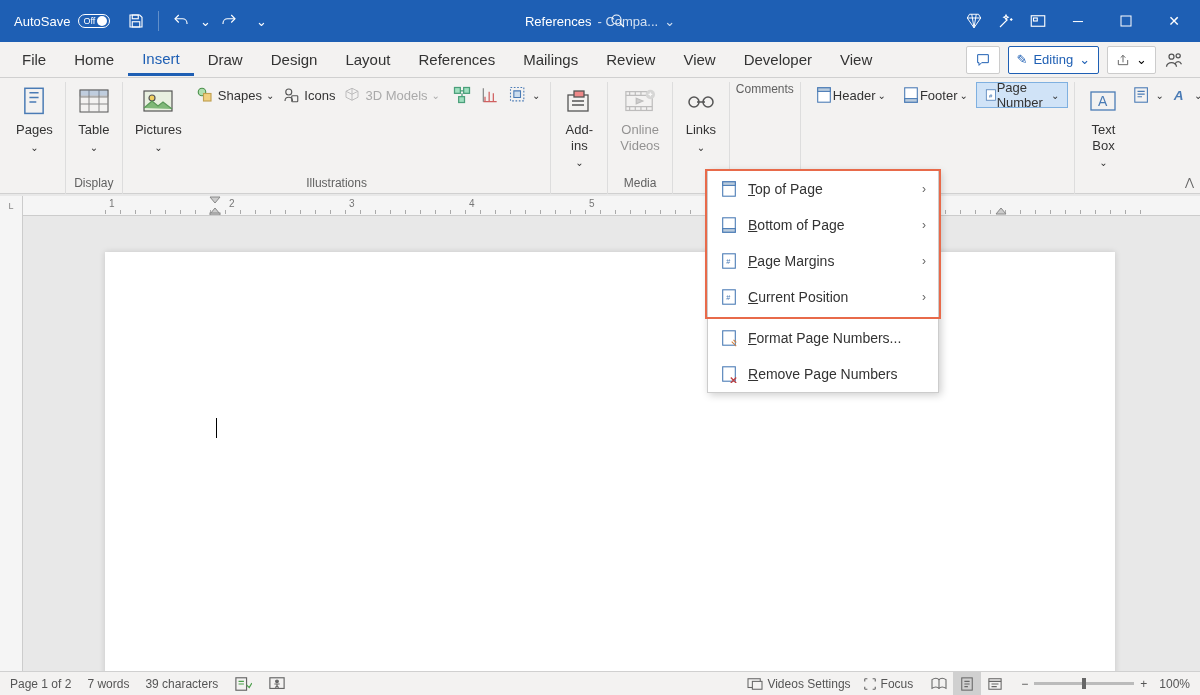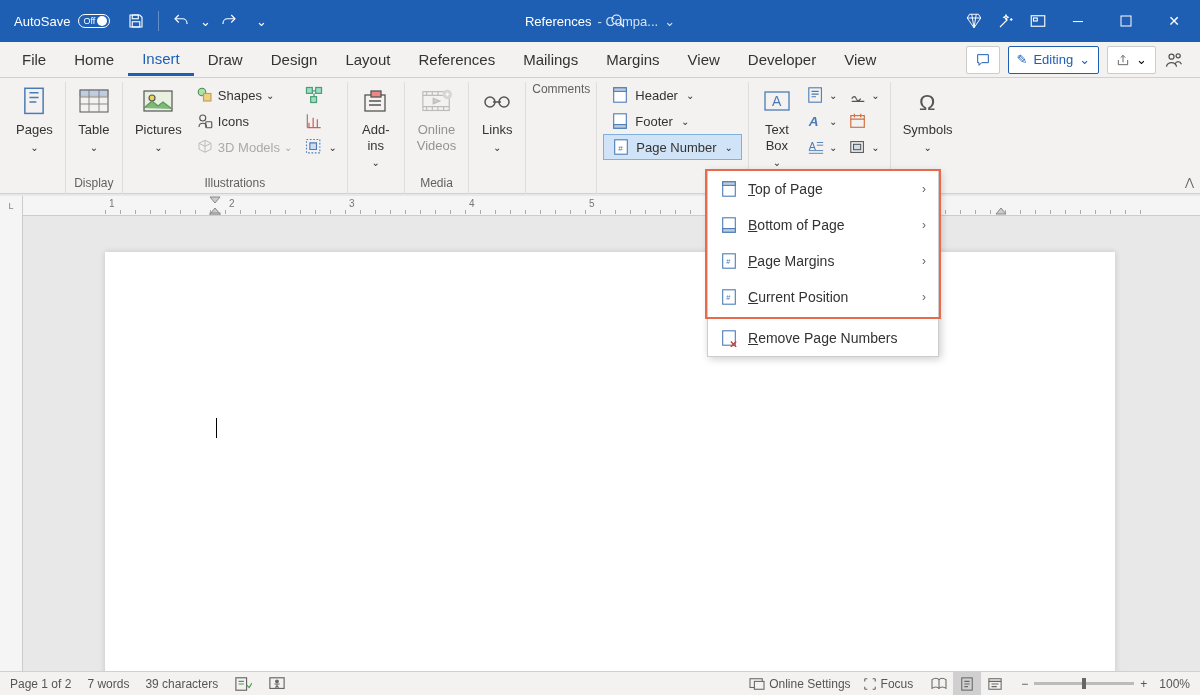--- a/index.html
+++ b/index.html
@@ -22,22 +22,22 @@
 .rt-btn.editing{border-color:#1e5fb4;color:#1e5fb4}
 .pen{color:#1e5fb4}
 .ribbon{height:116px;background:#f3f2f1;display:flex;padding:4px 4px 0;position:relative;border-bottom:1px solid #d0d0d0}
 .group{display:flex;flex-direction:column;align-items:center;padding:0 6px;border-right:1px solid #ddd;height:112px}
 .group-body{display:flex;align-items:flex-start;gap:4px;flex:1}
 .group-label{font-size:12px;color:#616161;padding-bottom:4px}
 .bigbtn{display:flex;flex-direction:column;align-items:center;justify-content:flex-start;padding:4px 6px;gap:4px;font-size:13px;color:#333;text-align:center;line-height:1.2}
 .bigicon{width:32px;height:32px;display:flex;align-items:center;justify-content:center}
 .smallbtn{display:flex;align-items:center;gap:4px;font-size:13px;color:#333;padding:2px 4px;height:26px;white-space:nowrap}
 .smallbtn.disabled{color:#aaa}
-.col{display:flex;flex-direction:column}
-.hf-button{display:flex;align-items:center;gap:6px;padding:3px 8px;font-size:13px;color:#333;height:26px}
+.col{display:flex;flex-direction:row}
+.hf-button{display:flex;align-items:center;padding:3px 8px;font-size:13px;color:#333;height:26px}
 .hf-button.active{background:#d0e3f7;border:1px solid #7fb0e0}
 .collapse{position:absolute;right:6px;bottom:4px;font-size:11px;color:#666}
 .dropdown{position:absolute;left:707px;top:170px;width:232px;background:#fff;border:1px solid #ccc;box-shadow:2px 2px 8px rgba(0,0,0,.2);z-index:10}
 .dd-item{height:36px;display:flex;align-items:center;padding:0 12px;gap:10px;font-size:14px;color:#333}
 .dd-item u{text-decoration:underline}
 .dd-item .chev{margin-left:auto;color:#666;font-size:12px}
 .dd-sep{height:1px;background:#e0e0e0;margin:2px 0}
 .dd-highlight{position:absolute;left:705px;top:169px;width:236px;height:150px;border:2px solid #e86a4a;z-index:11;pointer-events:none}
 .doc-area{position:absolute;top:196px;left:0;right:0;bottom:24px;background:#e8e8e8}
 .ruler-h{position:absolute;top:0;left:23px;right:0;height:20px;background:#f5f5f5;border-bottom:1px solid #ccc}
@@ -138,21 +138,21 @@
 
 <div class="tabstrip">
   <div class="tab">File</div>
   <div class="tab">Home</div>
   <div class="tab active">Insert</div>
   <div class="tab">Draw</div>
   <div class="tab">Design</div>
   <div class="tab">Layout</div>
   <div class="tab">References</div>
   <div class="tab">Mailings</div>
-  <div class="tab">Margins</div>
+  <div class="tab">Review</div>
   <div class="tab">View</div>
   <div class="tab">Developer</div>
   <div class="tab">View</div>
   <div class="tabstrip-right">
     <div class="rt-btn">
         <svg width="16" height="16" viewBox="0 0 24 24" fill="none" stroke="#1e5fb4" stroke-width="1.5">
           <path d="M4 4h16v12H10l-4 4v-4H4z"></path>
         </svg>
       </div>
     <div class="rt-btn editing">
@@ -472,20 +472,27 @@
     </div>
   <div class="dd-item">
       <svg class="page-icon" viewBox="0 0 18 20" fill="none" stroke="#4a7bb5" stroke-width="1.2">
         <rect x="2" y="2" width="14" height="16" fill="#fff"></rect>
         <text x="6" y="13" font-size="8" fill="#4a7bb5" stroke="none">#</text>
       </svg>
       <span><u>C</u><span>urrent Position</span></span>
       <span class="chev">›</span>
     </div>
   <div class="dd-sep"></div>
+  <div class="dd-item">
+      <svg class="page-icon" viewBox="0 0 18 20" fill="none" stroke="#4a7bb5" stroke-width="1.2">
+        <rect x="2" y="2" width="14" height="16" fill="#fff"></rect>
+        <path d="M12 14l5 5M14 12l3 3" stroke="#d08040"></path>
+      </svg>
+      <span><u>F</u><span>ormat Page Numbers...</span></span>
+    </div>
   <div class="dd-item">
       <svg class="page-icon" viewBox="0 0 18 20" fill="none" stroke="#4a7bb5" stroke-width="1.2">
         <rect x="2" y="2" width="14" height="16" fill="#fff"></rect>
         <path d="M11 14l6 6M17 14l-6 6" stroke="#c04040" stroke-width="1.5"></path>
       </svg>
       <span><u>R</u><span>emove Page Numbers</span></span>
     </div>
 </div>
 <div class="dd-highlight"></div>
 
@@ -610,21 +617,21 @@
         <circle cx="10" cy="6" r="1.5" fill="#666"></circle>
         <path d="M7 9h6M10 9v4M8 13l2-2 2 2"></path>
       </svg>
     </span>
   <div class="status-right">
     <span style="display:flex;align-items:center;gap:4px">
         <svg width="16" height="14" viewBox="0 0 18 16" fill="none" stroke="#666" stroke-width="1.2">
           <rect x="1" y="2" width="14" height="10"></rect>
           <rect x="6" y="5" width="11" height="9" fill="#f3f2f1"></rect>
         </svg>
-        <span>Online Settings</span>
+        <span>Videos Settings</span>
       </span>
     <span style="display:flex;gap:4px">
         <svg width="14" height="14" viewBox="0 0 16 16" fill="none" stroke="#666" stroke-width="1.3">
           <path d="M2 2h3M2 2v3M14 2h-3M14 2v3M2 14h3M2 14v-3M14 14h-3M14 14v-3"></path>
         </svg>
         <span>Focus</span>
       </span>
     <div class="view-btns">
       <div class="view-btn">
           <svg width="18" height="14" viewBox="0 0 20 16" fill="none" stroke="#666" stroke-width="1.2">

